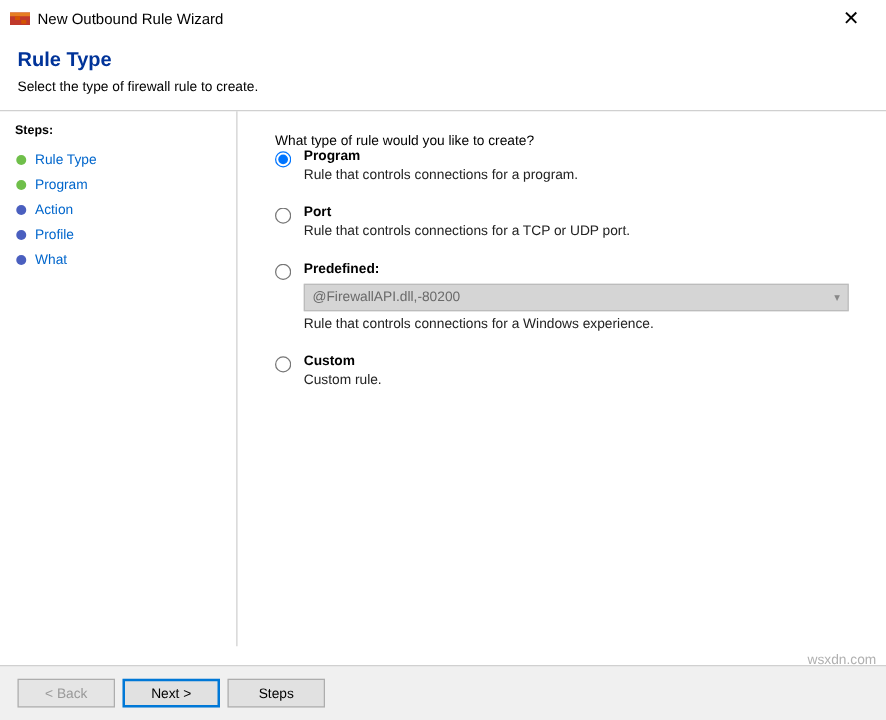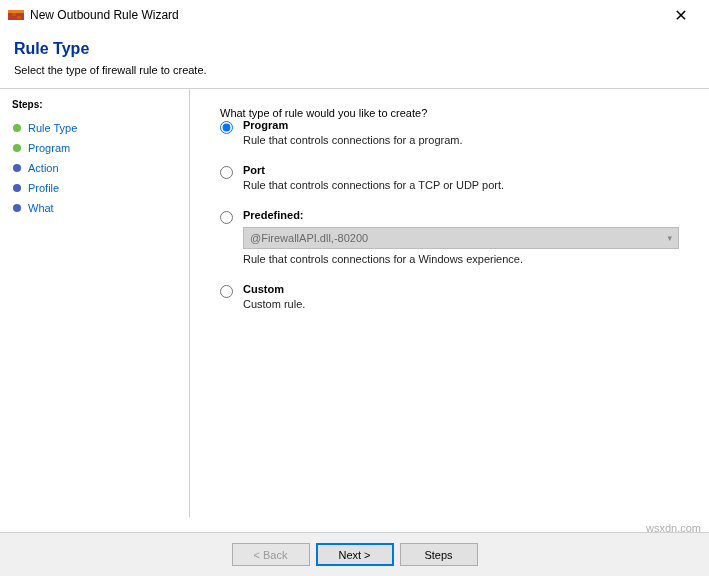--- a/index.html
+++ b/index.html
@@ -23,21 +23,21 @@
     .main { flex: 1; padding: 18px 30px 10px 30px; }
     .question { font-size: 11px; }
     .radio-group { }
     .radio-option { display: flex; align-items: flex-start; margin-bottom: 18px; }
     .radio-option input[type=radio] { margin-top: 2px; margin-right: 10px; width: 13px; height: 13px; }
     .radio-body { flex: 1; }
     .radio-title { font-size: 11px; font-weight: bold; margin-bottom: 3px; }
     .radio-desc { font-size: 11px; color: #222; }
     .predef-select { width: 100%; height: 22px; background: #d5d5d5; border: 1px solid #bcbcbc; color: #6a6a6a; font-size: 11px; padding: 0 6px; margin: 6px 0 4px 0; display: flex; align-items: center; justify-content: space-between; }
     .predef-select .chev { font-size: 9px; color: #888; }
-    .footer { position: absolute; bottom: 0; left: 0; right: 0; border-top: 1px solid #d0d0d0; background: #f0f0f0; padding: 10px 14px; display: flex; justify-content: center; gap: 6px; }
+    .footer { position: absolute; bottom: 0; left: 0; right: 0; border-top: 1px solid #d0d0d0; background: #f0f0f0; padding: 10px 14px; display: flex; justify-content: flex-start; gap: 6px; }
     .btn { min-width: 78px; height: 23px; font-size: 11px; border: 1px solid #adadad; background: #e1e1e1; cursor: pointer; }
     .btn.disabled { color: #9a9a9a; background: #e5e5e5; }
     .btn.primary { border: 2px solid #0078d7; background: #e1e1e1; }
     .watermark { position: absolute; bottom: 42px; right: 8px; font-size: 11px; color: #b0b0b0; }
   </style>
 </head>
 <body>
 
 <div class="titlebar">
   <span class="icon">

